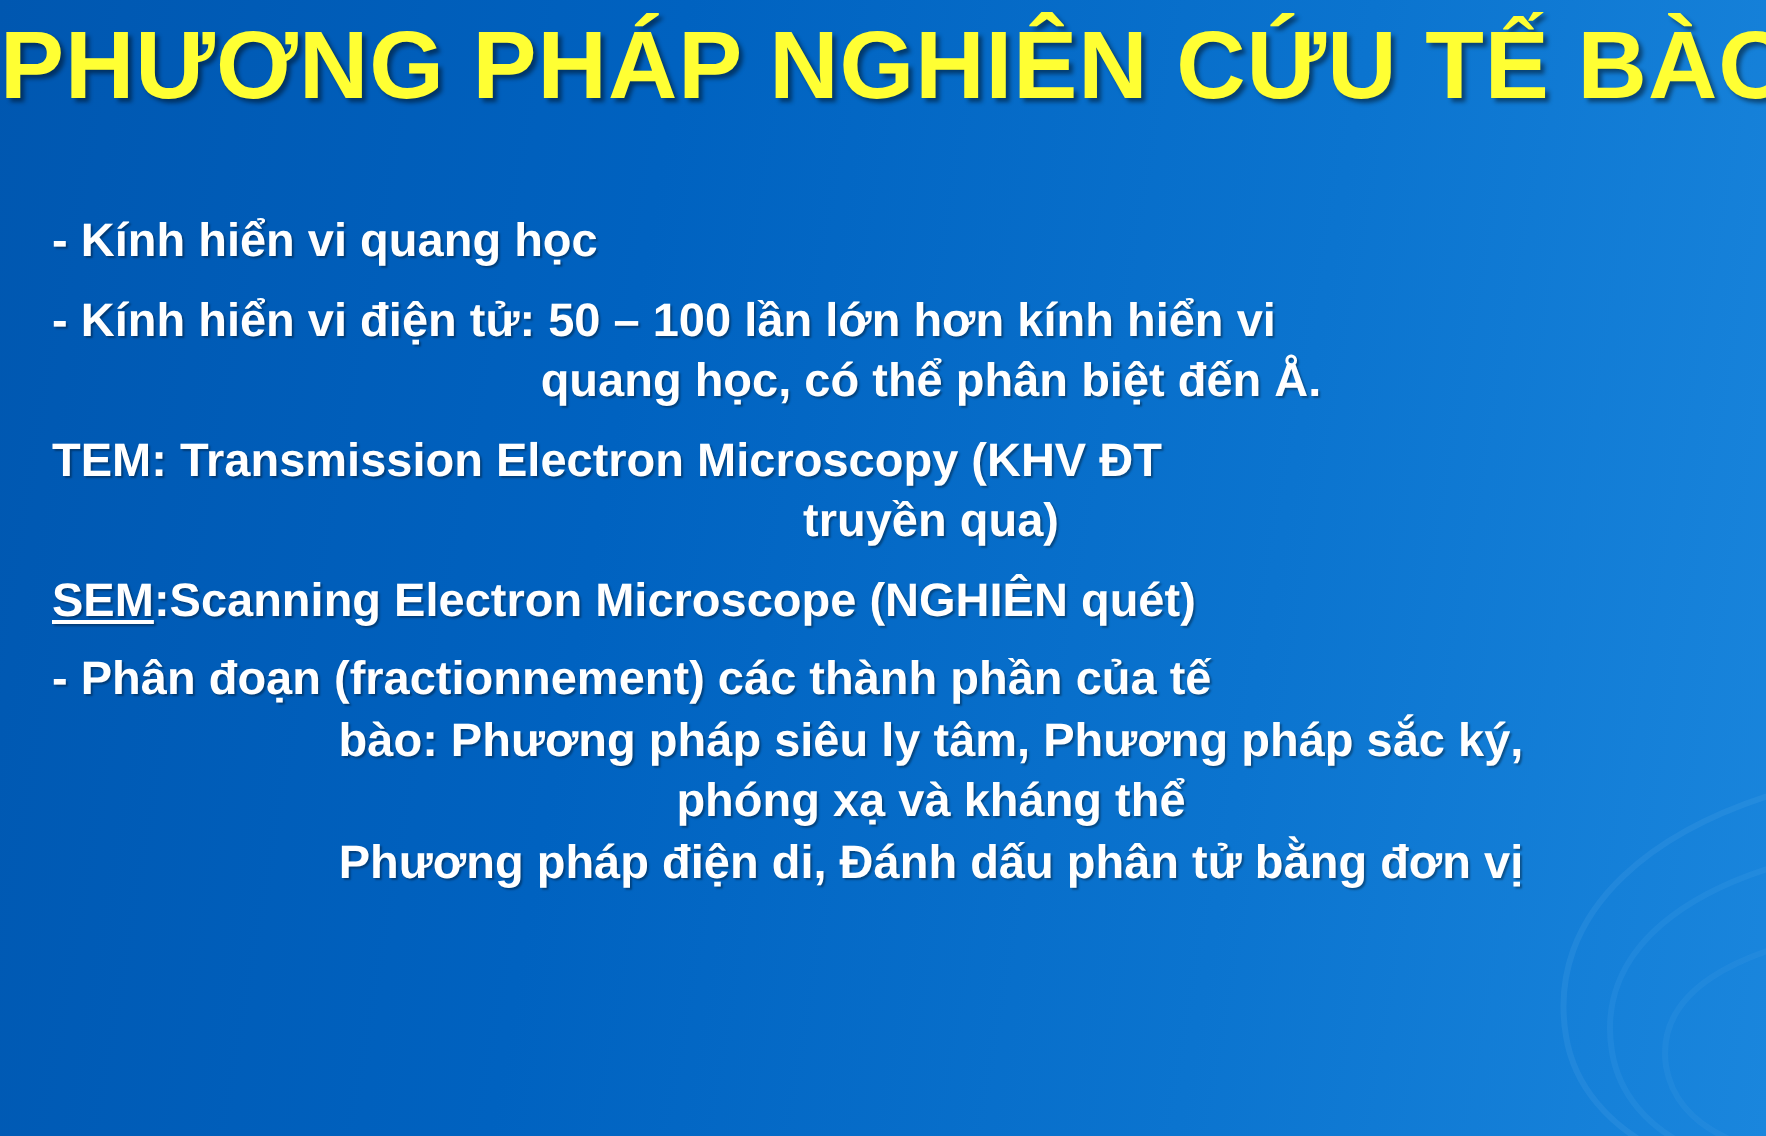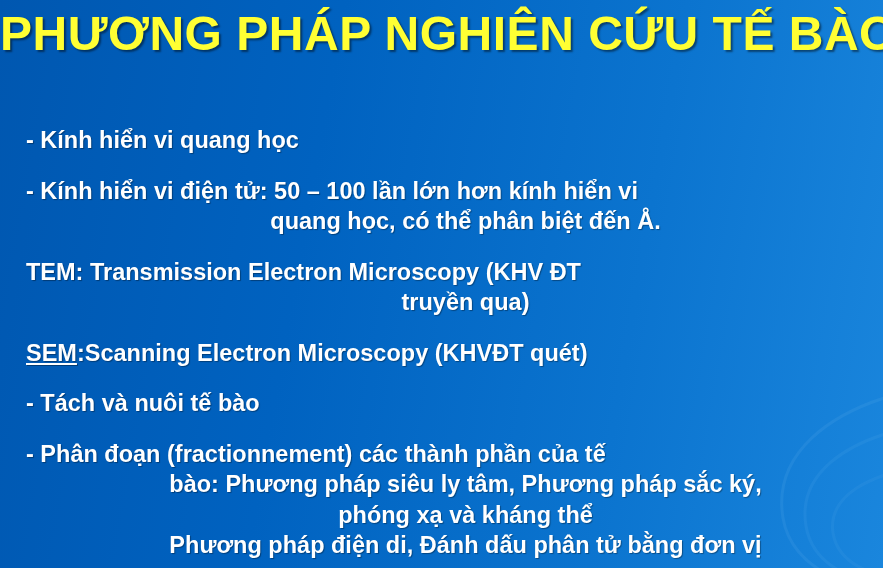--- a/index.html
+++ b/index.html
@@ -53,21 +53,20 @@
     left: 26px;
     right: 14px;
   }
   .line {
     color: #ffffff;
     font-weight: bold;
     font-size: 23.5px;
     line-height: 1.30;
     margin-bottom: 9px;
     text-shadow: 1px 1px 1px rgba(0,0,0,0.35);
-    margin-top: 20px;
   }
   .line .cont {
     display: block;
     padding-left: 36px;
     text-align: center;
   }
   .sem {
     text-decoration: underline;
   }
 </style>
@@ -97,27 +96,24 @@
       <span>- Kính hiển vi điện tử: 50 – 100 lần lớn hơn kính hiển vi</span>
       <span class="cont">quang học,  có thể phân biệt đến Å.</span>
     </div>
 
     <div class="line">
       <span>TEM: Transmission Electron Microscopy (KHV ĐT</span>
       <span class="cont">truyền qua)</span>
     </div>
 
     <div class="line">
-      <span class="sem">SEM</span><span>:Scanning Electron Microscopy (KHVĐT quét)</span>
+      <span class="sem">SEM</span><span>:Scanning Electron Microscope (NGHIÊN quét)</span>
     </div>
 
 
-    <div class="line">
-      <span>- Tách và nuôi tế bào</span>
-    </div>
 
     <div class="line">
       <span>- Phân đoạn (fractionnement) các thành phần của tế</span>
       <span class="cont">bào: Phương pháp siêu ly tâm, Phương pháp sắc ký,</span>
       <span class="cont">phóng xạ và kháng thể</span>
       <span class="cont">Phương pháp điện di, Đánh dấu phân tử bằng đơn vị</span>
     </div>
 
   </div>
 </div>

